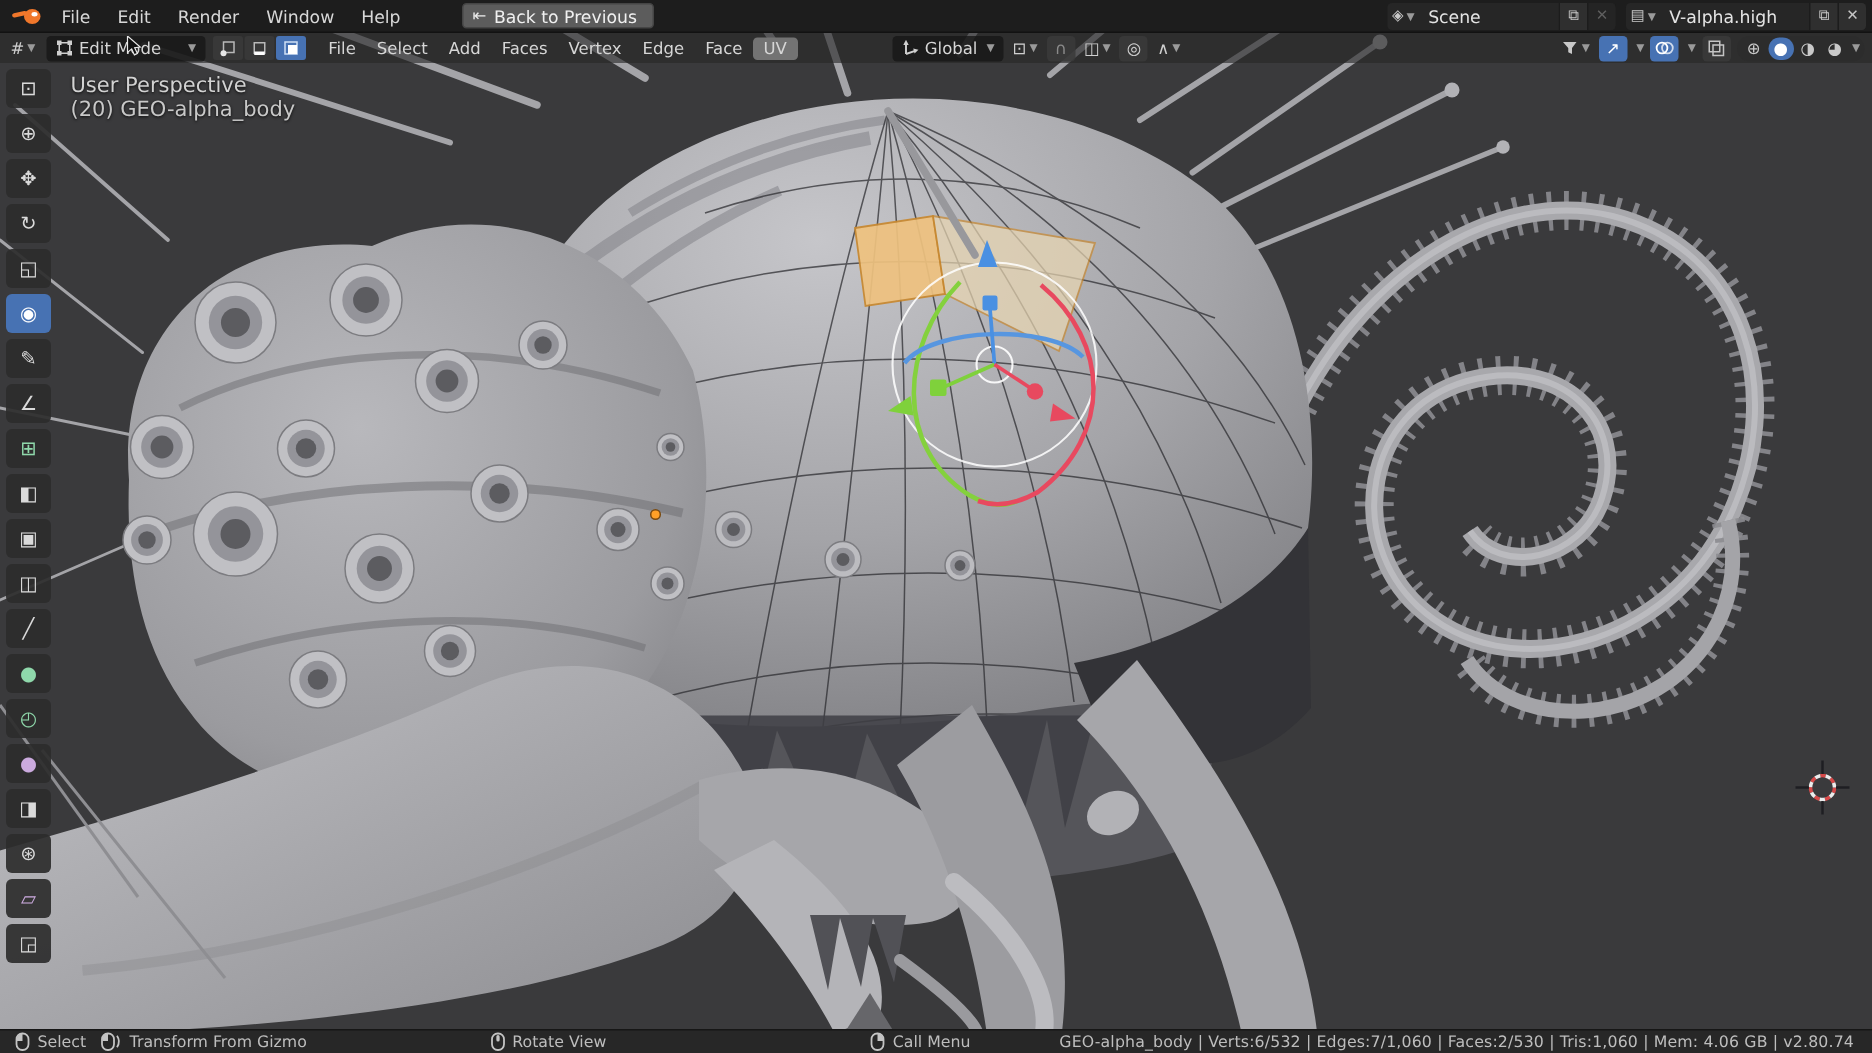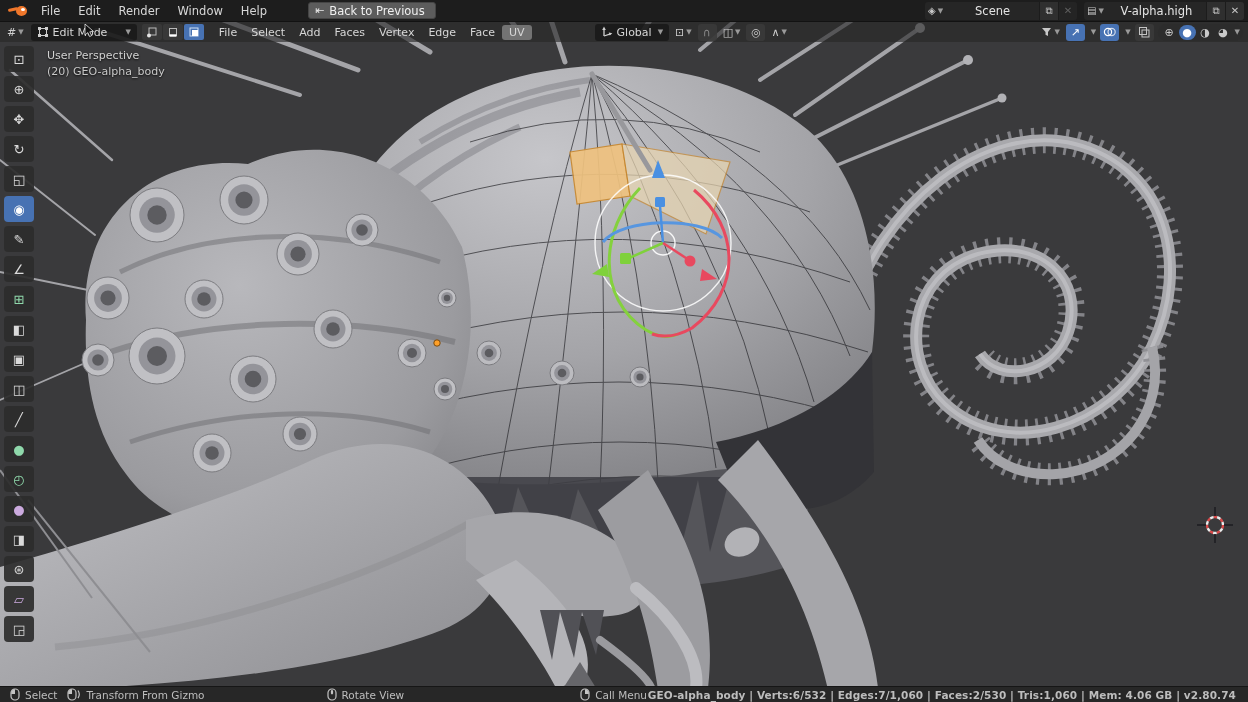--- a/index.html
+++ b/index.html
@@ -21,29 +21,29 @@
   .back-btn { display:flex; align-items:center; gap:5px; margin-left:32px; height:17px;
             background:#5c5c5c; border:1px solid #454545; border-radius:3px;
             padding:0 10px 0 6px; color:#f0f0f0; }
   .back-btn .ico { font-size:11px; color:#e8e8e8; }
   .tb-right { margin-left:auto; display:flex; align-items:center; gap:7px; margin-right:4px; }
   .id-widget { display:flex; align-items:center; height:18px; background:#262626;
             border-radius:3px; overflow:hidden; }
   .id-head { display:flex; align-items:center; padding:0 3px; height:18px; }
   .id-ico { font-size:10px; color:#c9c9c9; }
   .chev { font-size:7px; color:#9a9a9a; margin-left:2px; }
-  .id-val { padding:0 6px; color:#e4e4e4;text-align:center; }
+  .id-val { padding:0 6px; color:#e4e4e4; }
   .id-btn { width:19px; height:18px; display:flex; align-items:center; justify-content:center;
             background:#2f2f2f; border-left:1px solid #1c1c1c; color:#c6c6c6; font-size:10px;}
   .id-btn.dim { color:#5f5f5f; background:#242424; }
 
   
   .viewport { position:absolute; top:22px; left:0; width:1248px; height:664px; }
   .viewport svg { display:block; }
-  .overlay-text { position:absolute; left:47px; font-size:11px; color:#d2d2d2;
+  .overlay-text { position:absolute; left:47px; font-size:14px; color:#d2d2d2;
             text-shadow:0 1px 2px rgba(0,0,0,.85); white-space:nowrap; }
   .ot1 { top:27px; } .ot2 { top:43px; color:#c8c8c8; }
 
   
   .vp-header { position:absolute; top:22px; left:0; width:1248px; height:20px;
             background:rgba(38,38,38,.62); display:flex; align-items:center; z-index:30;
             font-size:11px; color:#d6d6d6; }
   .vh-editor { display:flex; align-items:center; padding:0 4px 0 7px; color:#cfcfcf; }
   .vh-widget { display:flex; align-items:center; height:17px; background:rgba(22,22,22,.78);
             border-radius:3px; padding:0 6px; margin-left:3px; gap:4px; }
@@ -77,21 +77,21 @@
   .tool.t-purple { color:#cbaade; }
 
   
   .statusbar { position:absolute; bottom:0; left:0; width:1248px; height:16px;
             background:#272727; border-top:1px solid #161616; display:flex;
             align-items:center; z-index:40; font-size:10.5px; color:#bdbdbd; }
   .hint { display:flex; align-items:center; gap:5px; }
   .hint svg { display:block; }
   .h1 { margin-left:10px; } .h2 { margin-left:10px;justify-content:space-between; } .h3 { margin-left:122px; }
   .h4 { margin-left:176px; }
-  .sb-info { margin-left:auto; margin-right:12px; color:#bdbdbd; letter-spacing:.1px;font-weight:bold; }
+  .sb-info { margin-left:auto; margin-right:12px; color:#bdbdbd; letter-spacing:.1px; }
   .mouse-cursor { position:absolute; left:84px; top:24px; z-index:50; }
 </style>
 </head>
 <body>
 
 <div class="topbar">
   <div class="blender-logo">
     <span class="tail"></span>
     <span class="disc"></span>
     <span class="eye"></span>

